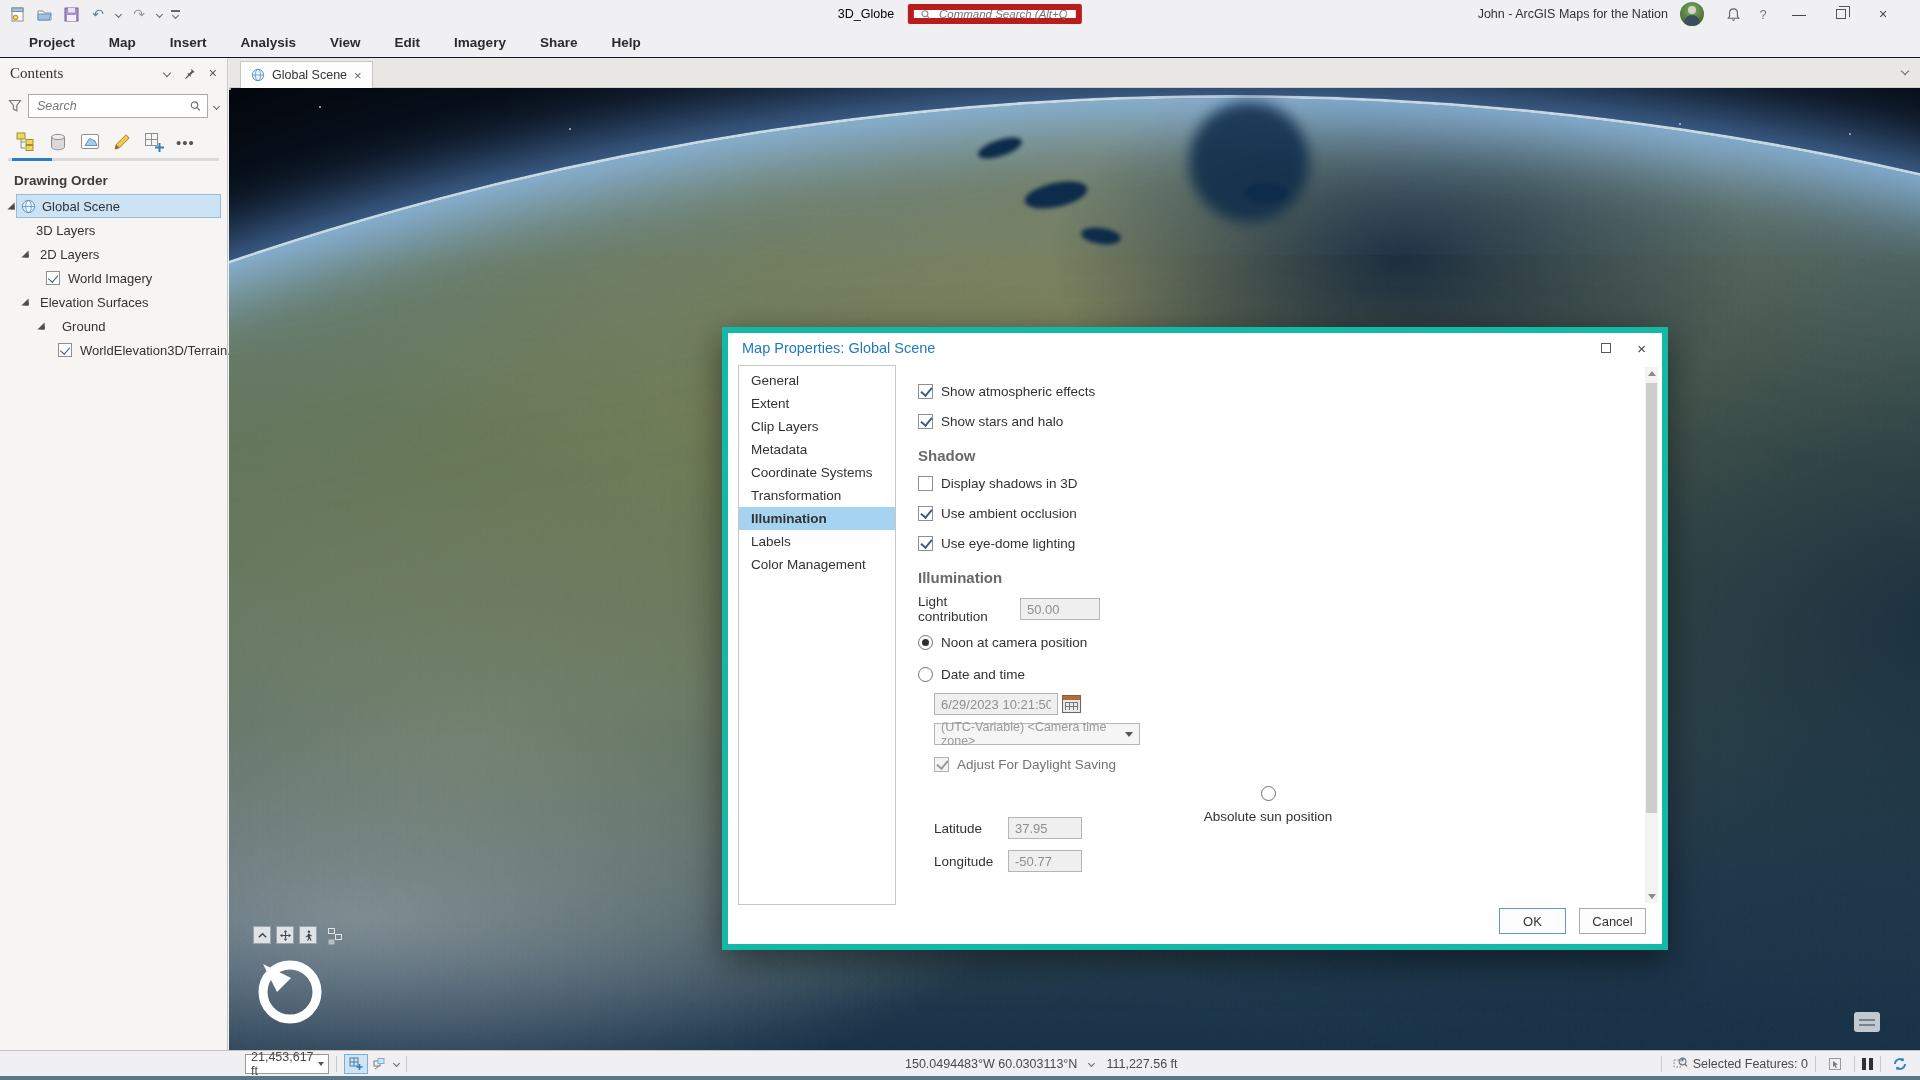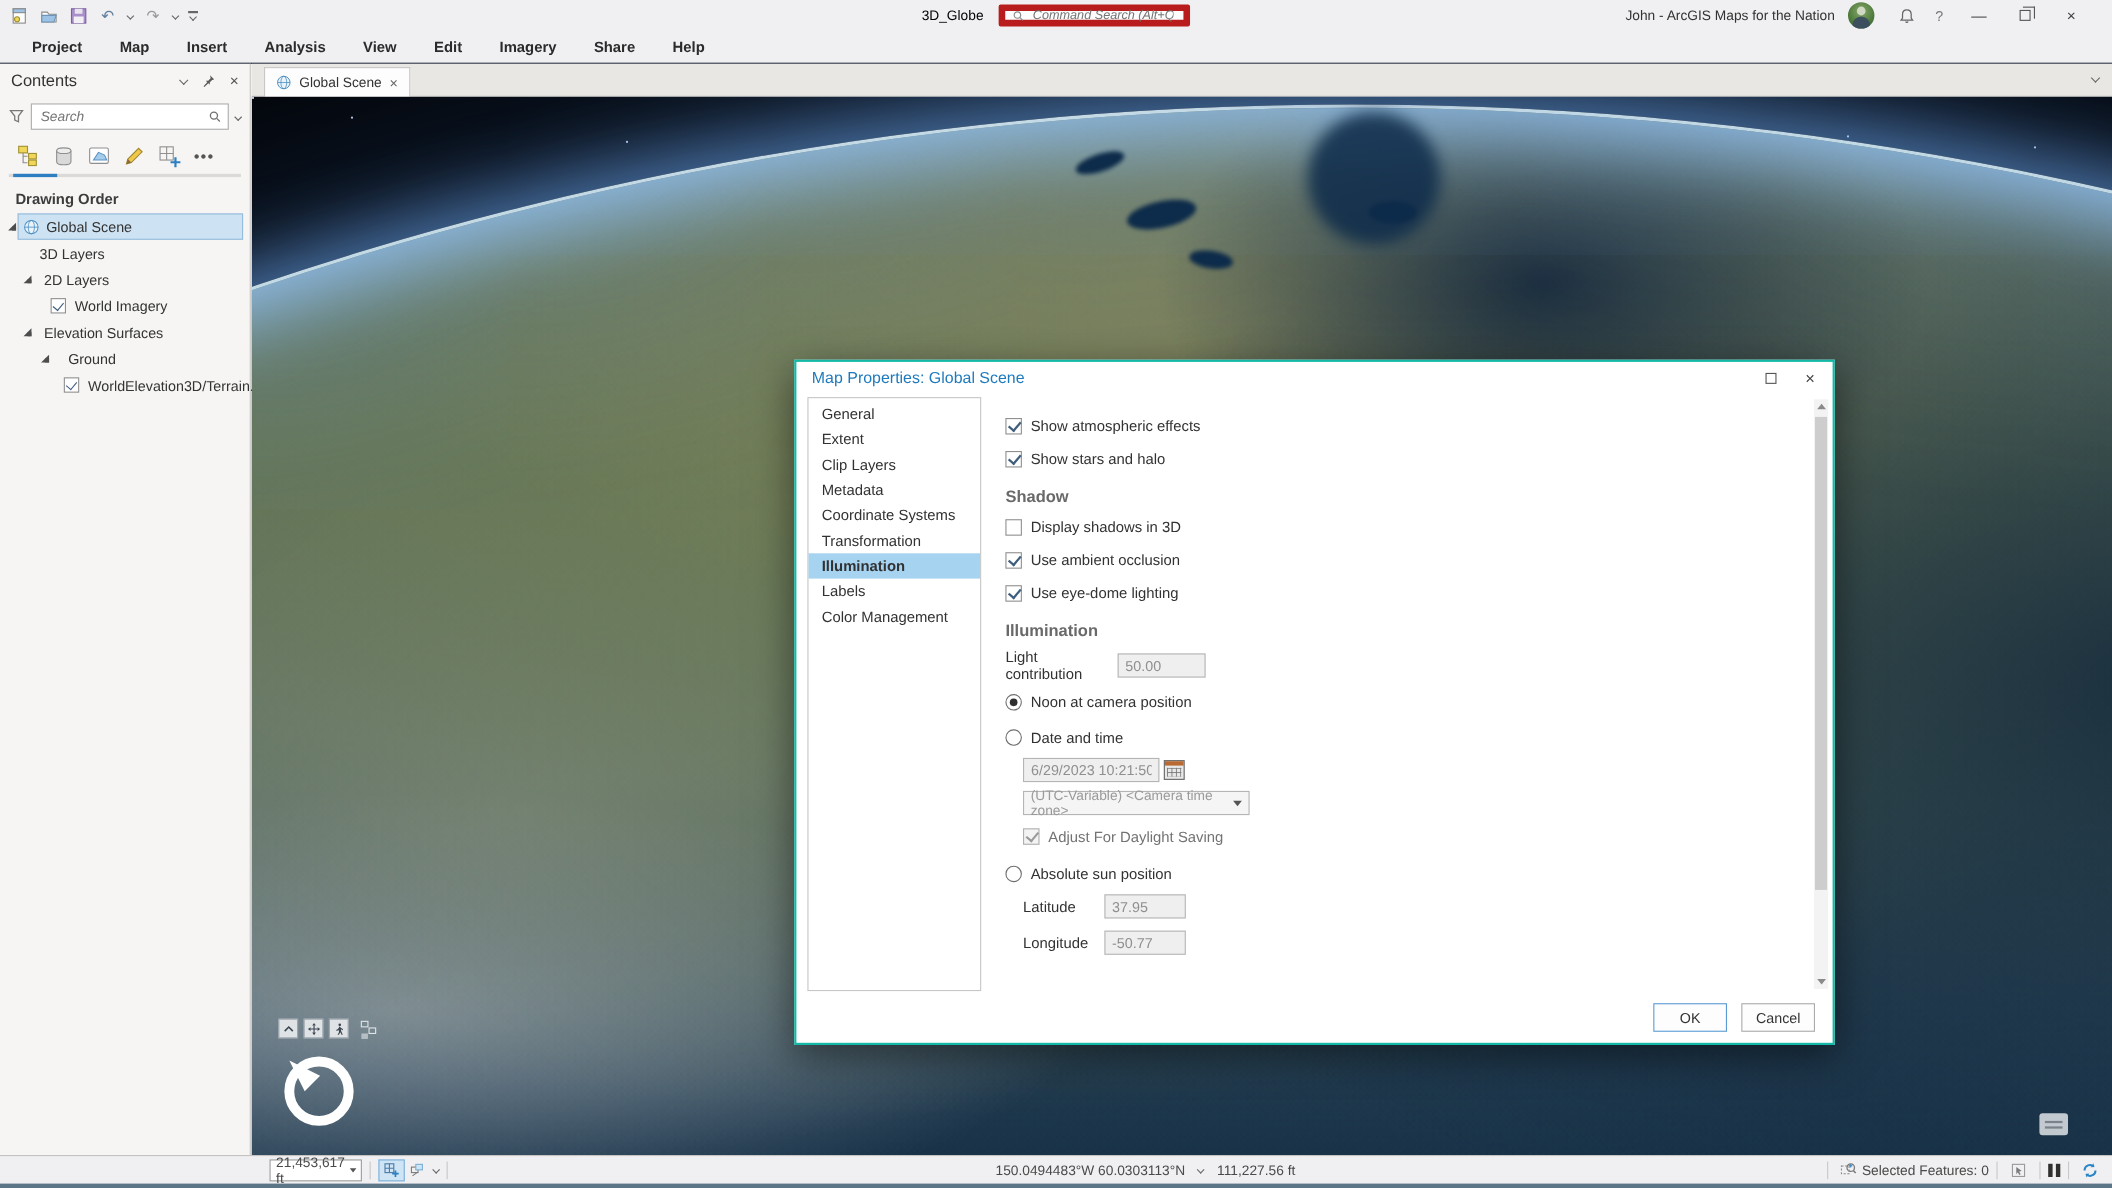--- a/index.html
+++ b/index.html
@@ -39,21 +39,21 @@
   .restore-glyph { position:relative; width:10px; height:10px; border:1.2px solid #555; background:#f0eff1; }
   .restore-glyph::before { content:""; position:absolute; left:2px; top:-4px; width:10px; height:10px; border:1.2px solid #555; border-bottom:none; border-left:none; }
 
   
   .menubar { position:absolute; top:28px; left:0; right:0; height:30px; display:flex; align-items:center; padding-left:12px; border-bottom:1px solid #0f172a;font-weight:bold; }
   .menubar .mtab { padding:0 17px; font-size:13.5px; color:#2b2b2b; height:30px; display:flex; align-items:center; }
 
   
   .contents { position:absolute; top:58px; left:0; width:228px; bottom:30px; background:#f6f5f4; border-right:1px solid #c9c7c5; }
   .c-header { height:30px; display:flex; align-items:center; padding:0 10px; }
-  .c-title { font-size:15px; color:#333; }
+  .c-title { font-size:15px; color:#333;font-family:Liberation Serif, serif; }
   .c-hbtns { margin-left:auto; display:flex; align-items:center; gap:13px; }
   .c-x { font-size:14px; color:#555; }
   .c-search-row { display:flex; align-items:center; padding:6px 8px 4px 8px; gap:6px; }
   .c-search { flex:1; height:24px; background:#fff; border:1px solid #ababab; display:flex; align-items:center; padding:0 6px; gap:6px; }
   .c-search input { border:none; outline:none; background:transparent; width:100%; font-style:italic; font-size:12.5px; color:#8a8a8a; font-family:"Liberation Sans",sans-serif; }
   .c-toolbar { display:flex; align-items:center; gap:5px; padding:6px 6px 0 12px; height:34px; }
   .c-tbtn { width:27px; height:26px; display:flex; align-items:center; justify-content:center; }
   .c-dots { font-size:15px; color:#555; letter-spacing:1px; }
   .c-tab-underline { position:relative; height:3px; margin:2px 8px 0 8px; background:#dcdad8; }
   .c-tab-underline .active-seg { position:absolute; left:4px; top:0; width:40px; height:3px; background:#2d7fc1; }
@@ -96,21 +96,21 @@
   .nbtn { width:18px; height:18px; background:rgba(238,240,243,.88); border:1px solid rgba(110,122,134,.6); display:flex; align-items:center; justify-content:center; }
   .nsquares { margin-left:6px; margin-top:2px; width:14px; height:12px; position:relative; }
   .nsquares::before, .nsquares::after { content:""; position:absolute; width:5px; height:4px; border:1.2px solid rgba(235,238,242,.9); }
   .nsquares::before { left:0; top:0; }
   .nsquares::after { right:0; bottom:0; box-shadow:-7px 5px 0 -0.5px rgba(235,238,242,.55); }
   .compass { position:absolute; left:22px; top:864px; }
   .panel-mini { position:absolute; right:40px; bottom:18px; width:26px; height:20px; background:rgba(225,228,231,.85); border-radius:3px; display:flex; flex-direction:column; justify-content:center; gap:3px; padding:0 5px; }
   .panel-mini i { display:block; height:2px; background:#7a828a; }
 
   
-  .dialog { position:absolute; left:722px; top:327px; width:946px; height:623px; background:#fff; border:2px solid #14b8a6; box-shadow:0 10px 34px rgba(0,0,0,.5); z-index:10; }
+  .dialog { position:absolute; left:722px; top:327px; width:946px; height:623px; background:#fff; border:6px solid #14b8a6; box-shadow:0 10px 34px rgba(0,0,0,.5); z-index:10; }
   .dlg-titlebar { position:absolute; left:0; top:0; right:0; height:30px; display:flex; align-items:center; padding-left:14px; }
   .dlg-title { font-size:14.5px; color:#1f7abd; }
   .dlg-winbtns { margin-left:auto; display:flex; align-items:center; gap:26px; padding-right:16px; }
   .dlg-max { width:10px; height:10px; border:1.2px solid #555; }
   .dlg-x { font-size:15px; color:#444; }
   .dlg-nav { position:absolute; left:10px; top:32px; width:158px; height:540px; background:#fff; border:1px solid #c6c6c6; padding-top:3px; }
   .dlg-nav .item { height:23px; line-height:23px; padding-left:12px; font-size:13.5px; color:#323232; white-space:nowrap; }
   .dlg-nav .item.selected { background:#a5d3f0; font-weight:700; }
   .dlg-body { position:absolute; left:190px; top:40px; width:700px; font-size:13.5px; color:#323232; }
   .sec { margin:14px 0 0 0; font-size:15px; font-weight:700; color:#696969; height:18px; line-height:18px; }
@@ -464,21 +464,21 @@
       <div class="fld-row indent">
         <span class="tz-select">
           <span>(UTC-Variable) &lt;Camera time zone&gt;</span>
           <span class="caret"></span>
         </span>
       </div>
       <div class="chk-row indent">
         <span class="cb dis checked"></span>
         <span class="dis-label">Adjust For Daylight Saving</span>
       </div>
-      <div class="chk-row" style="margin-top:10px;">
+      <div class="chk-row" style="margin-top:10px;flex-direction:column;">
         <span class="rad"></span>
         <span>Absolute sun position</span>
       </div>
       <div class="fld-row indent">
         <span class="ll-label">Latitude</span>
         <input class="din ll-input" value="37.95" style="">
       </div>
       <div class="fld-row indent" style="margin-top:9px;">
         <span class="ll-label">Longitude</span>
         <input class="din ll-input" value="-50.77" style="">

